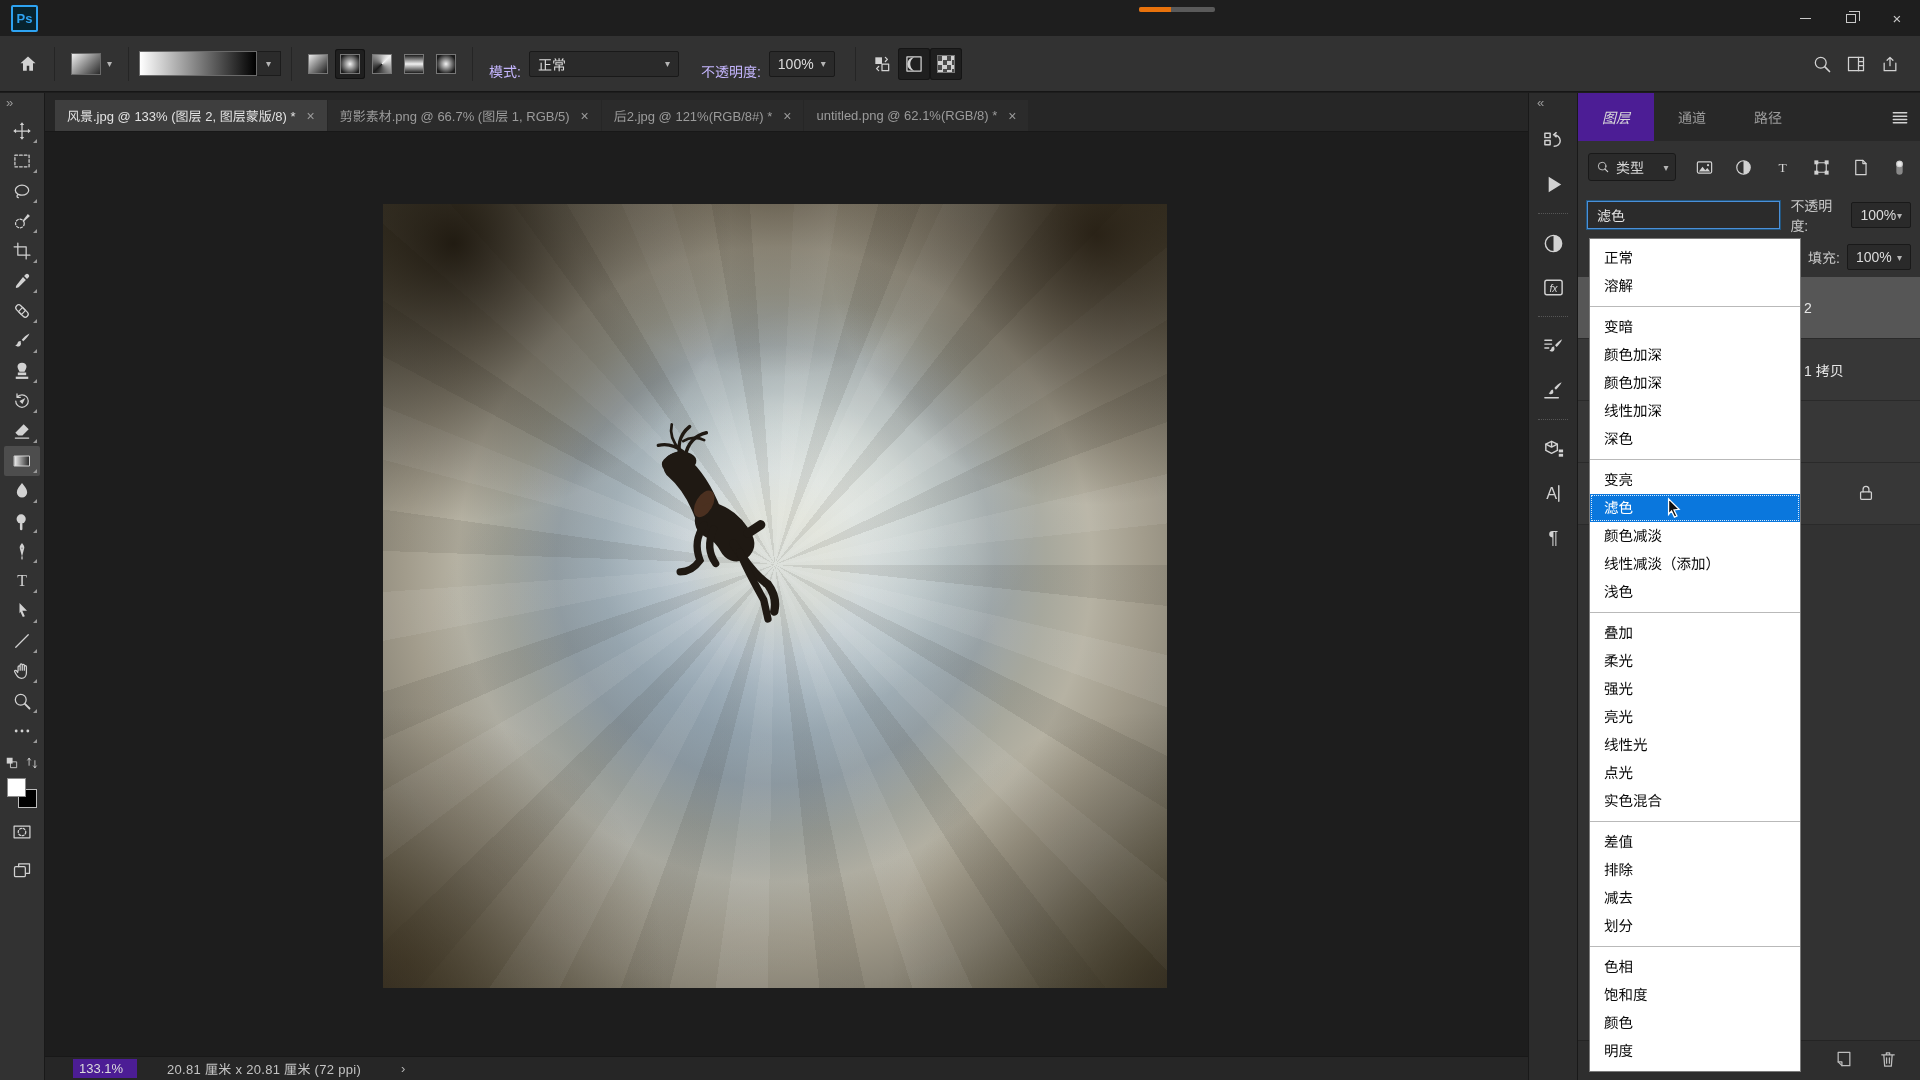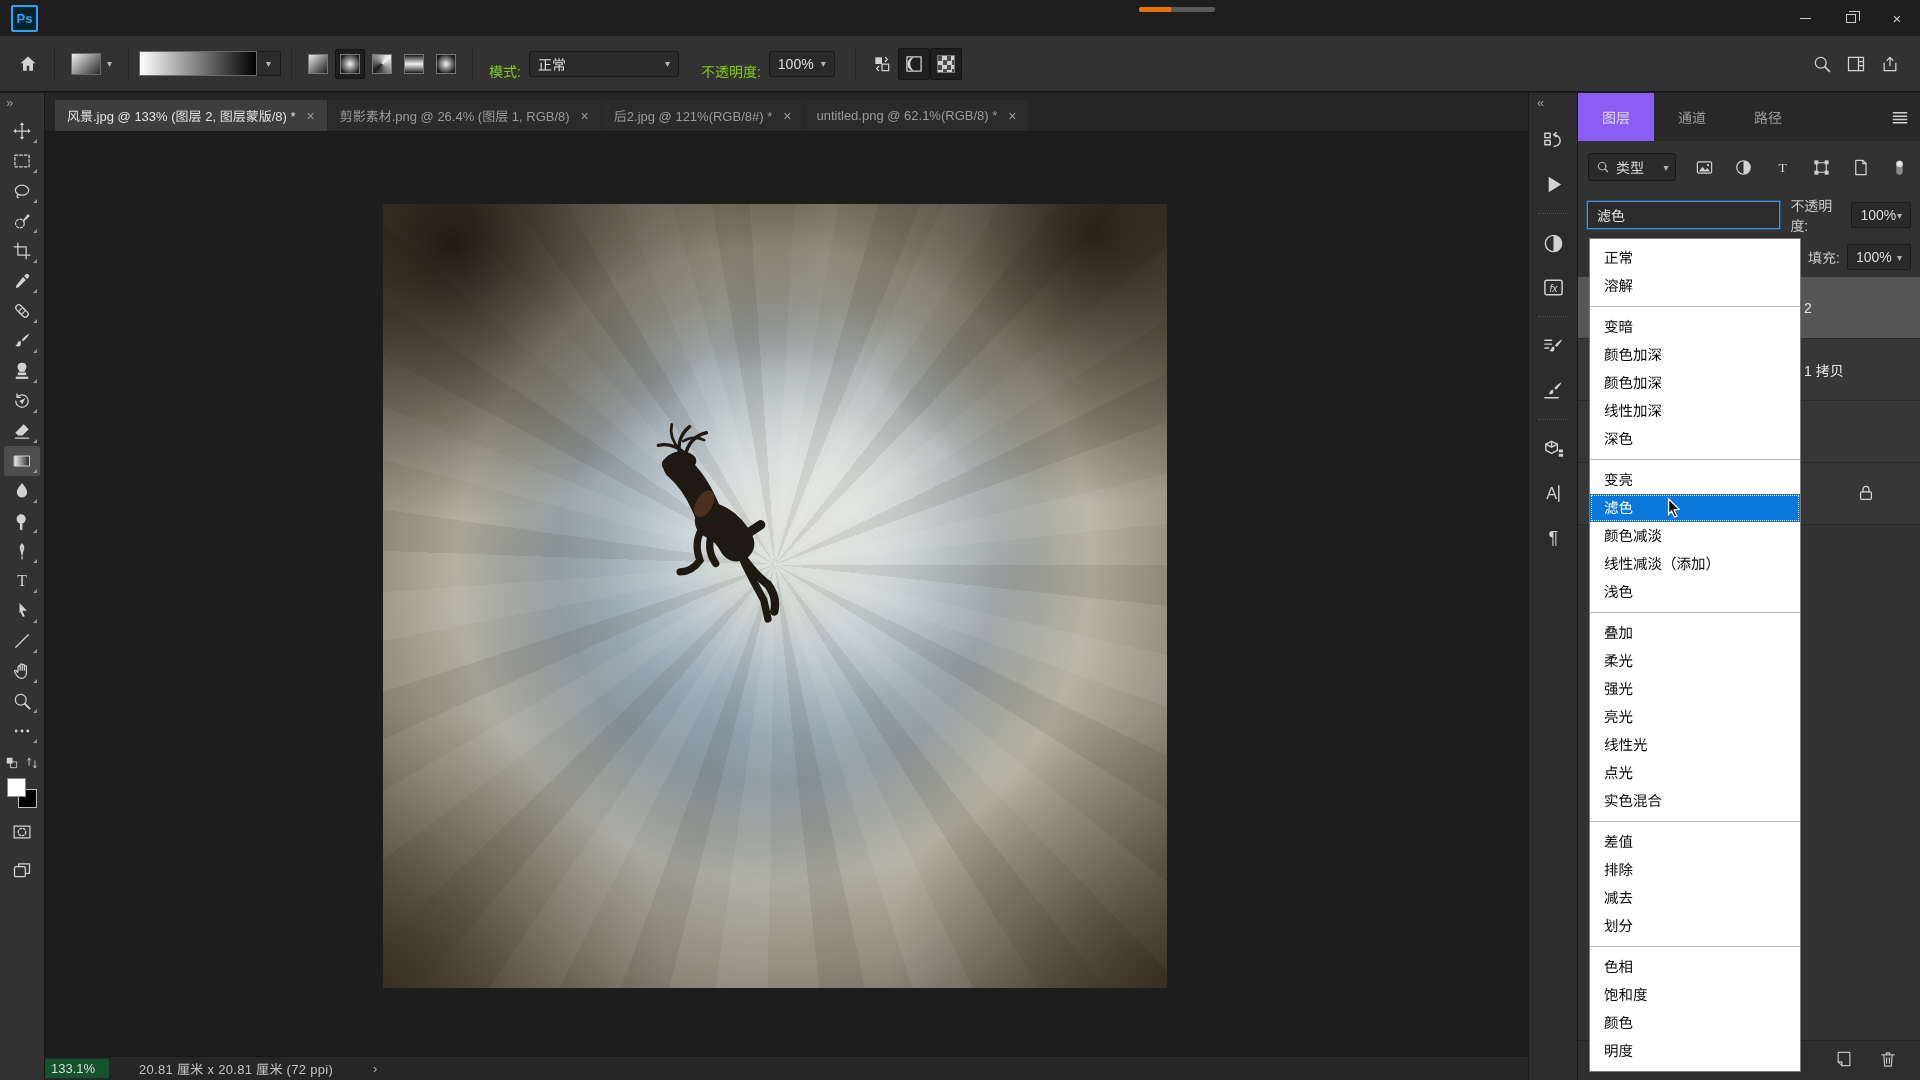--- a/index.html
+++ b/index.html
@@ -32,21 +32,21 @@
   .grad-bar { width:118px; height:25px; border:1px solid #6a6a6a; background:linear-gradient(90deg,#ffffff,#000000); }
   .grad-bar-btn { width:24px; height:25px; display:flex; align-items:center; justify-content:center; background:#2b2b2b; border:1px solid #1c1c1c; border-left:none; }
   .gtype { width:30px; height:30px; display:flex; align-items:center; justify-content:center; border-radius:3px; margin:0 1px; }
   .gtype.selected { background:#1f1f1f; box-shadow:inset 0 0 0 1px #121212; }
   .gtype i { display:block; width:20px; height:20px; border:1px solid #777; }
   .gt-linear i { background:linear-gradient(135deg,#e9e9e9,#1c1c1c); }
   .gt-radial i { background:radial-gradient(circle,#f2f2f2 0%,#1c1c1c 85%); }
   .gt-angle i { background:conic-gradient(from 225deg,#1c1c1c,#f0f0f0,#1c1c1c); }
   .gt-reflected i { background:linear-gradient(180deg,#1c1c1c,#f0f0f0 50%,#1c1c1c); }
   .gt-diamond i { background:radial-gradient(ellipse 70% 70%,#f2f2f2 0%,#1c1c1c 80%); }
-  .opt-label { font-size:14px; color:#84cc16; margin:14px 8px 0 6px; }
+  .opt-label { font-size:14px; color:#c4b5fd; margin:14px 8px 0 6px; }
   .ps-select { height:26px; background:#2a2a2a; border:1px solid #191919; border-radius:2px;
     display:flex; align-items:center; justify-content:space-between; padding:0 8px; font-size:14px; color:#dcdcdc; }
   .sel-mode { width:150px; }
   .sel-small { width:66px; }
   .checker { width:18px; height:18px; border:1px solid #777;
     background:repeating-conic-gradient(#cfcfcf 0% 25%, #4a4a4a 0% 50%) 0 0/9px 9px; }
   .bar-right { margin-left:auto; display:flex; align-items:center; gap:14px; padding-right:8px; }
 
   
   .workspace { position:absolute; top:93px; left:0; right:0; bottom:0; display:flex; }
@@ -82,37 +82,37 @@
       radial-gradient(circle at 3% 97%, rgba(56,45,28,.6), rgba(56,45,28,0) 24%),
       radial-gradient(circle at 98% 98%, rgba(50,42,26,.55), rgba(50,42,26,0) 24%),
       repeating-conic-gradient(from 25deg at 50% 46%, rgba(255,255,255,.07) 0deg 7deg, rgba(255,255,255,0) 7deg 13deg, rgba(35,32,22,.09) 13deg 19deg, rgba(35,32,22,0) 19deg 26deg),
       radial-gradient(circle at 42% 62%, rgba(92,116,140,.38), rgba(92,116,140,0) 44%),
       radial-gradient(circle at 58% 38%, rgba(255,252,235,.5), rgba(255,252,235,0) 30%),
       radial-gradient(circle at 50% 46%, #fbfaf0 0%, #f1f1e6 9%, #dde4e6 16%, #c3ced2 23%, #a9b5ba 30%, #9aa3a6 38%, #a7a89d 47%, #b6b2a3 55%, #a29c8c 64%, #8b8678 74%, #6e6959 84%, #514c3c 93%, #39342a 100%);
   }
   .deer { position:absolute; left:232px; top:210px; }
 
   .statusbar { height:24px; background:#262626; border-top:1px solid #181818; display:flex; align-items:center; font-size:13px; color:#c3c3c3; }
-  .zoom-field { width:64px; height:19px; background:#14532d; display:flex; align-items:center; padding-left:6px; font-size:13px; color:#dcdcdc; }
+  .zoom-field { margin-left:28px; width:64px; height:19px; background:#4c1d95; display:flex; align-items:center; padding-left:6px; font-size:13px; color:#dcdcdc; }
   .doc-info { margin-left:30px; letter-spacing:.3px; }
   .status-chev { margin-left:40px; color:#b5b5b5; }
 
   
   .dockstrip { width:50px; background:#2c2c2c; border-left:1px solid #191919; border-right:1px solid #191919;
     display:flex; flex-direction:column; align-items:center; }
   .dock-collapse { font-size:13px; color:#9a9a9a; padding:2px 0 8px; align-self:flex-start; margin-left:8px; }
   .dock-btn { width:38px; height:38px; display:flex; align-items:center; justify-content:center; margin:3px 0; }
   .dock-btn .ticon { width:23px; height:23px; }
   .dock-sep { width:30px; border-top:1px dotted #565656; margin:7px 0; }
 
   
   .panel { width:342px; background:#323232; display:flex; flex-direction:column; position:relative; }
   .panel-tabs { height:48px; background:#282828; display:flex; align-items:stretch; }
   .panel-tab { padding:0 24px; display:flex; align-items:center; font-size:14px; color:#9b9b9b; }
-  .panel-tab.active { background:#8b5cf6; color:#dadada; }
+  .panel-tab.active { background:#4c1d95; color:#dadada;font-style:italic; }
   .panel-menu { margin-left:auto; width:40px; display:flex; align-items:center; justify-content:center; color:#b5b5b5; }
   .filter-row { height:52px; display:flex; align-items:center; padding:0 10px; gap:18px;text-align:center; }
   .filter-select { width:106px; height:28px; background:#2a2a2a; border:1px solid #191919; border-radius:3px;
     display:flex; align-items:center; gap:6px; padding:0 7px; font-size:14px; color:#d8d8d8; }
   .filter-select .chev { margin-left:auto; }
   .ficon { width:26px; height:26px; display:flex; align-items:center; justify-content:center; }
   .ficon .ticon { width:19px; height:19px; }
   .blend-row { height:44px; display:flex; align-items:center; padding:0 9px; }
   .blend-select { width:212px; height:28px; background:#2b2b2b; border:1px solid #4a90d9; box-shadow:0 0 0 1px #22557e;
     display:flex; align-items:center; padding:0 9px; font-size:14px; color:#e6e6e6; }
@@ -419,21 +419,21 @@
       </div>
     </div>
 
     <div class="center">
       <div class="tabbar">
           <div class="tab active">
             <span>风景.jpg @ 133% (图层 2, 图层蒙版/8) *</span>
             <span class="tclose">×</span>
           </div>
           <div class="tab">
-            <span>剪影素材.png @ 26.4% (图层 1, RGB/8)</span>
+            <span>剪影素材.png @ 66.7% (图层 1, RGB/5)</span>
             <span class="tclose">×</span>
           </div>
           <div class="tab">
             <span>后2.jpg @ 121%(RGB/8#) *</span>
             <span class="tclose">×</span>
           </div>
           <div class="tab">
             <span>untitled.png @ 62.1%(RGB/8) *</span>
             <span class="tclose">×</span>
           </div>

